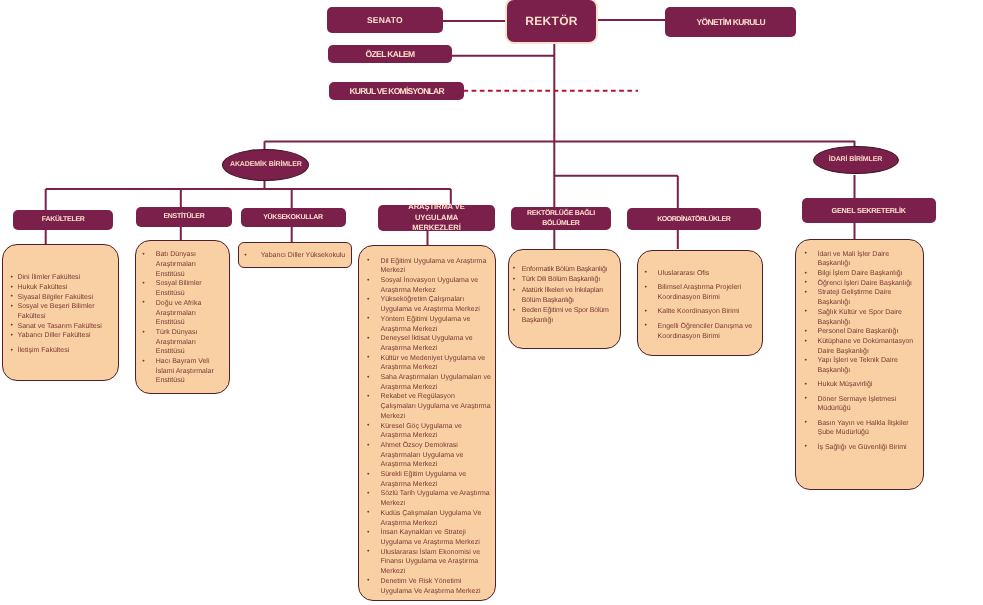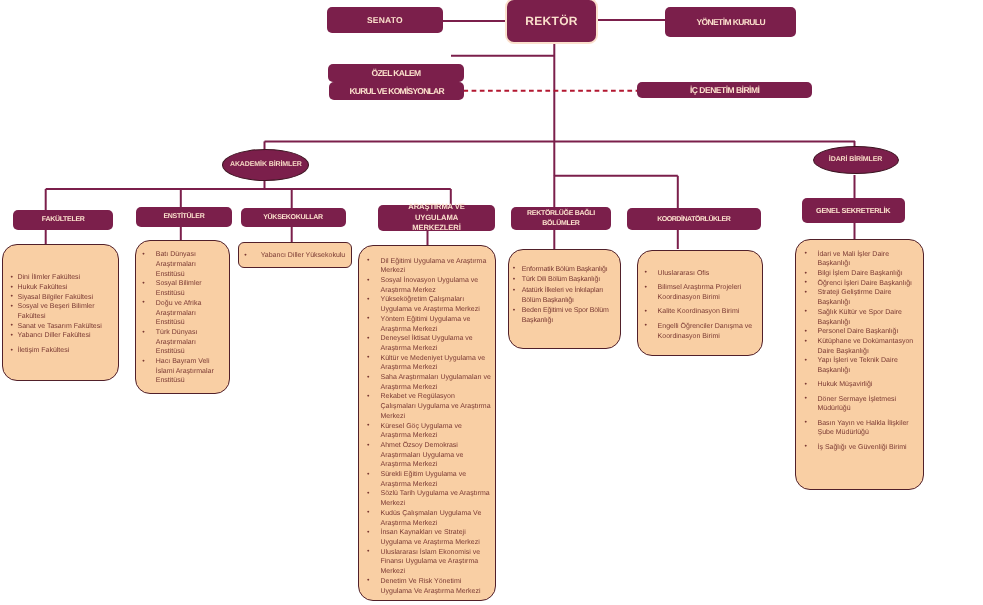--- a/index.html
+++ b/index.html
@@ -16,36 +16,36 @@
   svg.lines{position:absolute;left:0;top:0;width:983px;height:605px;}
 
   .ellipse{position:absolute;background:#7B1F4B;border:1px solid #3D1522;border-radius:50%;
            color:#F6D9C4;display:flex;align-items:center;justify-content:center;
            font-weight:bold;box-sizing:border-box;}
 
   
   .rektor{left:505px;top:-2px;width:93px;height:46px;font-size:12px;border:2px solid #FBE0CC;border-radius:9px;letter-spacing:0.3px;}
   .senato{left:327px;top:7.3px;width:115.7px;height:25.8px;font-size:8.5px;}
   .yonetim{left:665.4px;top:7.3px;width:130.6px;height:29.9px;font-size:8.5px;letter-spacing:-0.6px;}
-  .ozelkalem{left:328px;top:64px;width:136px;height:18.2px;font-size:8.5px;letter-spacing:-0.6px;}
+  .ozelkalem{left:328px;top:45px;width:124px;height:18.2px;font-size:8.5px;letter-spacing:-0.6px;}
   .kurul{left:329.1px;top:82px;width:135px;height:18.1px;font-size:8.5px;letter-spacing:-0.75px;}
   .icdenetim{left:637.4px;top:82px;width:174.6px;height:16.3px;font-size:8.5px;letter-spacing:-0.5px;}
 
   
   .akademik{left:222.4px;top:149px;width:86.9px;height:31.6px;font-size:7px;letter-spacing:-0.1px;}
   .idari{left:812.5px;top:145.5px;width:86.1px;height:28.2px;font-size:7px;letter-spacing:-0.1px;}
 
   
   .h-fak{left:13.4px;top:209.5px;width:99.6px;height:20px;font-size:7px;letter-spacing:-0.3px;}
   .h-ens{left:136.2px;top:206.9px;width:95.6px;height:20.1px;font-size:7px;letter-spacing:-0.3px;}
   .h-yuk{left:240.5px;top:207.6px;width:105px;height:19.2px;font-size:7px;letter-spacing:-0.3px;}
   .h-ara{left:377.8px;top:205.4px;width:117.4px;height:25.4px;font-size:7.6px;line-height:1.4;padding:0 20px;letter-spacing:-0.1px;}
   .h-rek{left:510.6px;top:207.1px;width:100.8px;height:23.4px;font-size:7px;line-height:1.45;padding:0 4px;letter-spacing:-0.3px;}
   .h-koo{left:626.9px;top:208px;width:133.7px;height:22.2px;font-size:7px;letter-spacing:-0.45px;}
-  .h-gen{left:801.7px;top:197.5px;width:103px;height:25.7px;font-size:7.3px;letter-spacing:-0.25px;}
+  .h-gen{left:801.7px;top:197.5px;width:134px;height:25.7px;font-size:7.3px;letter-spacing:-0.25px;}
 
   
   .l-fak{left:1.5px;top:244.2px;width:117.5px;height:136.8px;}
   .l-ens{left:134.8px;top:240.3px;width:94.8px;height:154.2px;}
   .l-yuk{left:237.7px;top:242.2px;width:114.2px;height:25.8px;border-radius:6px;}
   .l-ara{left:357.5px;top:245.1px;width:138.6px;height:355.5px;}
   .l-rek{left:507.8px;top:248.5px;width:113.5px;height:100.7px;}
   .l-koo{left:636.6px;top:250.1px;width:126.9px;height:105.5px;}
   .l-gen{left:794.5px;top:238.6px;width:129.9px;height:251.4px;}
 
@@ -116,21 +116,20 @@
       <path d="M854.5 222 V239"></path>
     </g>
     <path d="M447 90.7 H638" stroke="#B21730" stroke-width="2" stroke-dasharray="4.7 3.5" fill="none"></path>
   </svg>
 
   <div class="hdr rektor">REKTÖR</div>
   <div class="hdr senato">SENATO</div>
   <div class="hdr yonetim">YÖNETİM KURULU</div>
   <div class="hdr ozelkalem">ÖZEL KALEM</div>
   <div class="hdr kurul">KURUL VE KOMİSYONLAR</div>
-  <div class="hdr icdenetim">İÇ DENETİM BİRİMİ</div>
 
   <div class="ellipse akademik">AKADEMİK BİRİMLER</div>
   <div class="ellipse idari">İDARİ BİRİMLER</div>
 
   <div class="hdr h-fak">FAKÜLTELER</div>
   <div class="hdr h-ens">ENSTİTÜLER</div>
   <div class="hdr h-yuk">YÜKSEKOKULLAR</div>
   <div class="hdr h-ara">ARAŞTIRMA VE UYGULAMA MERKEZLERİ</div>
   <div class="hdr h-rek">REKTÖRLÜĞE BAĞLI BÖLÜMLER</div>
   <div class="hdr h-koo">KOORDİNATÖRLÜKLER</div>

